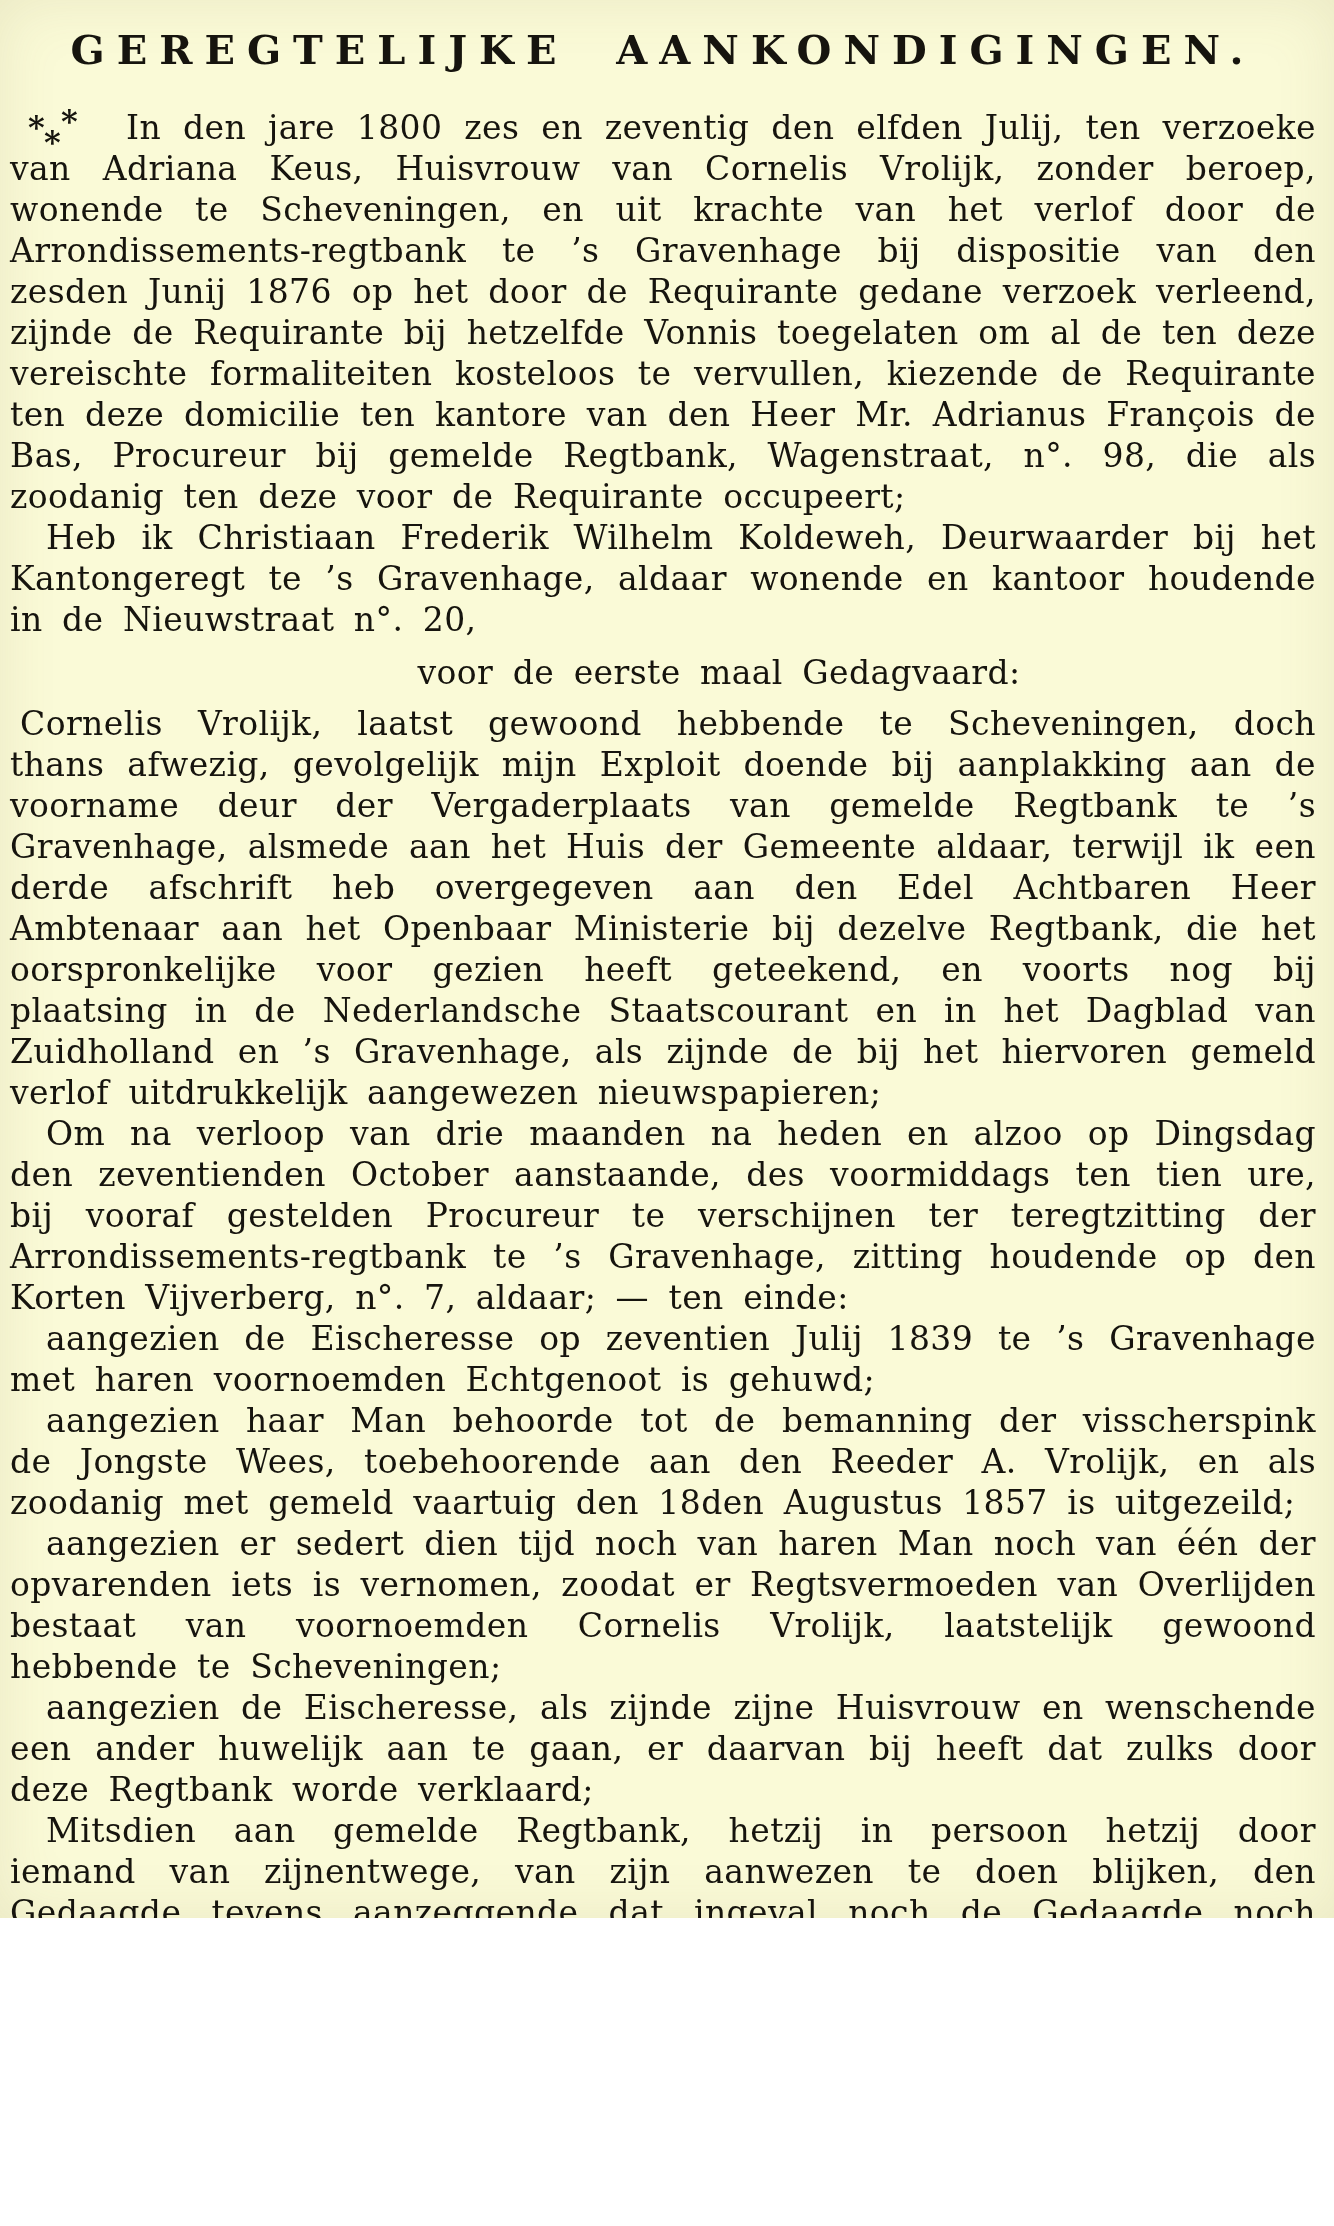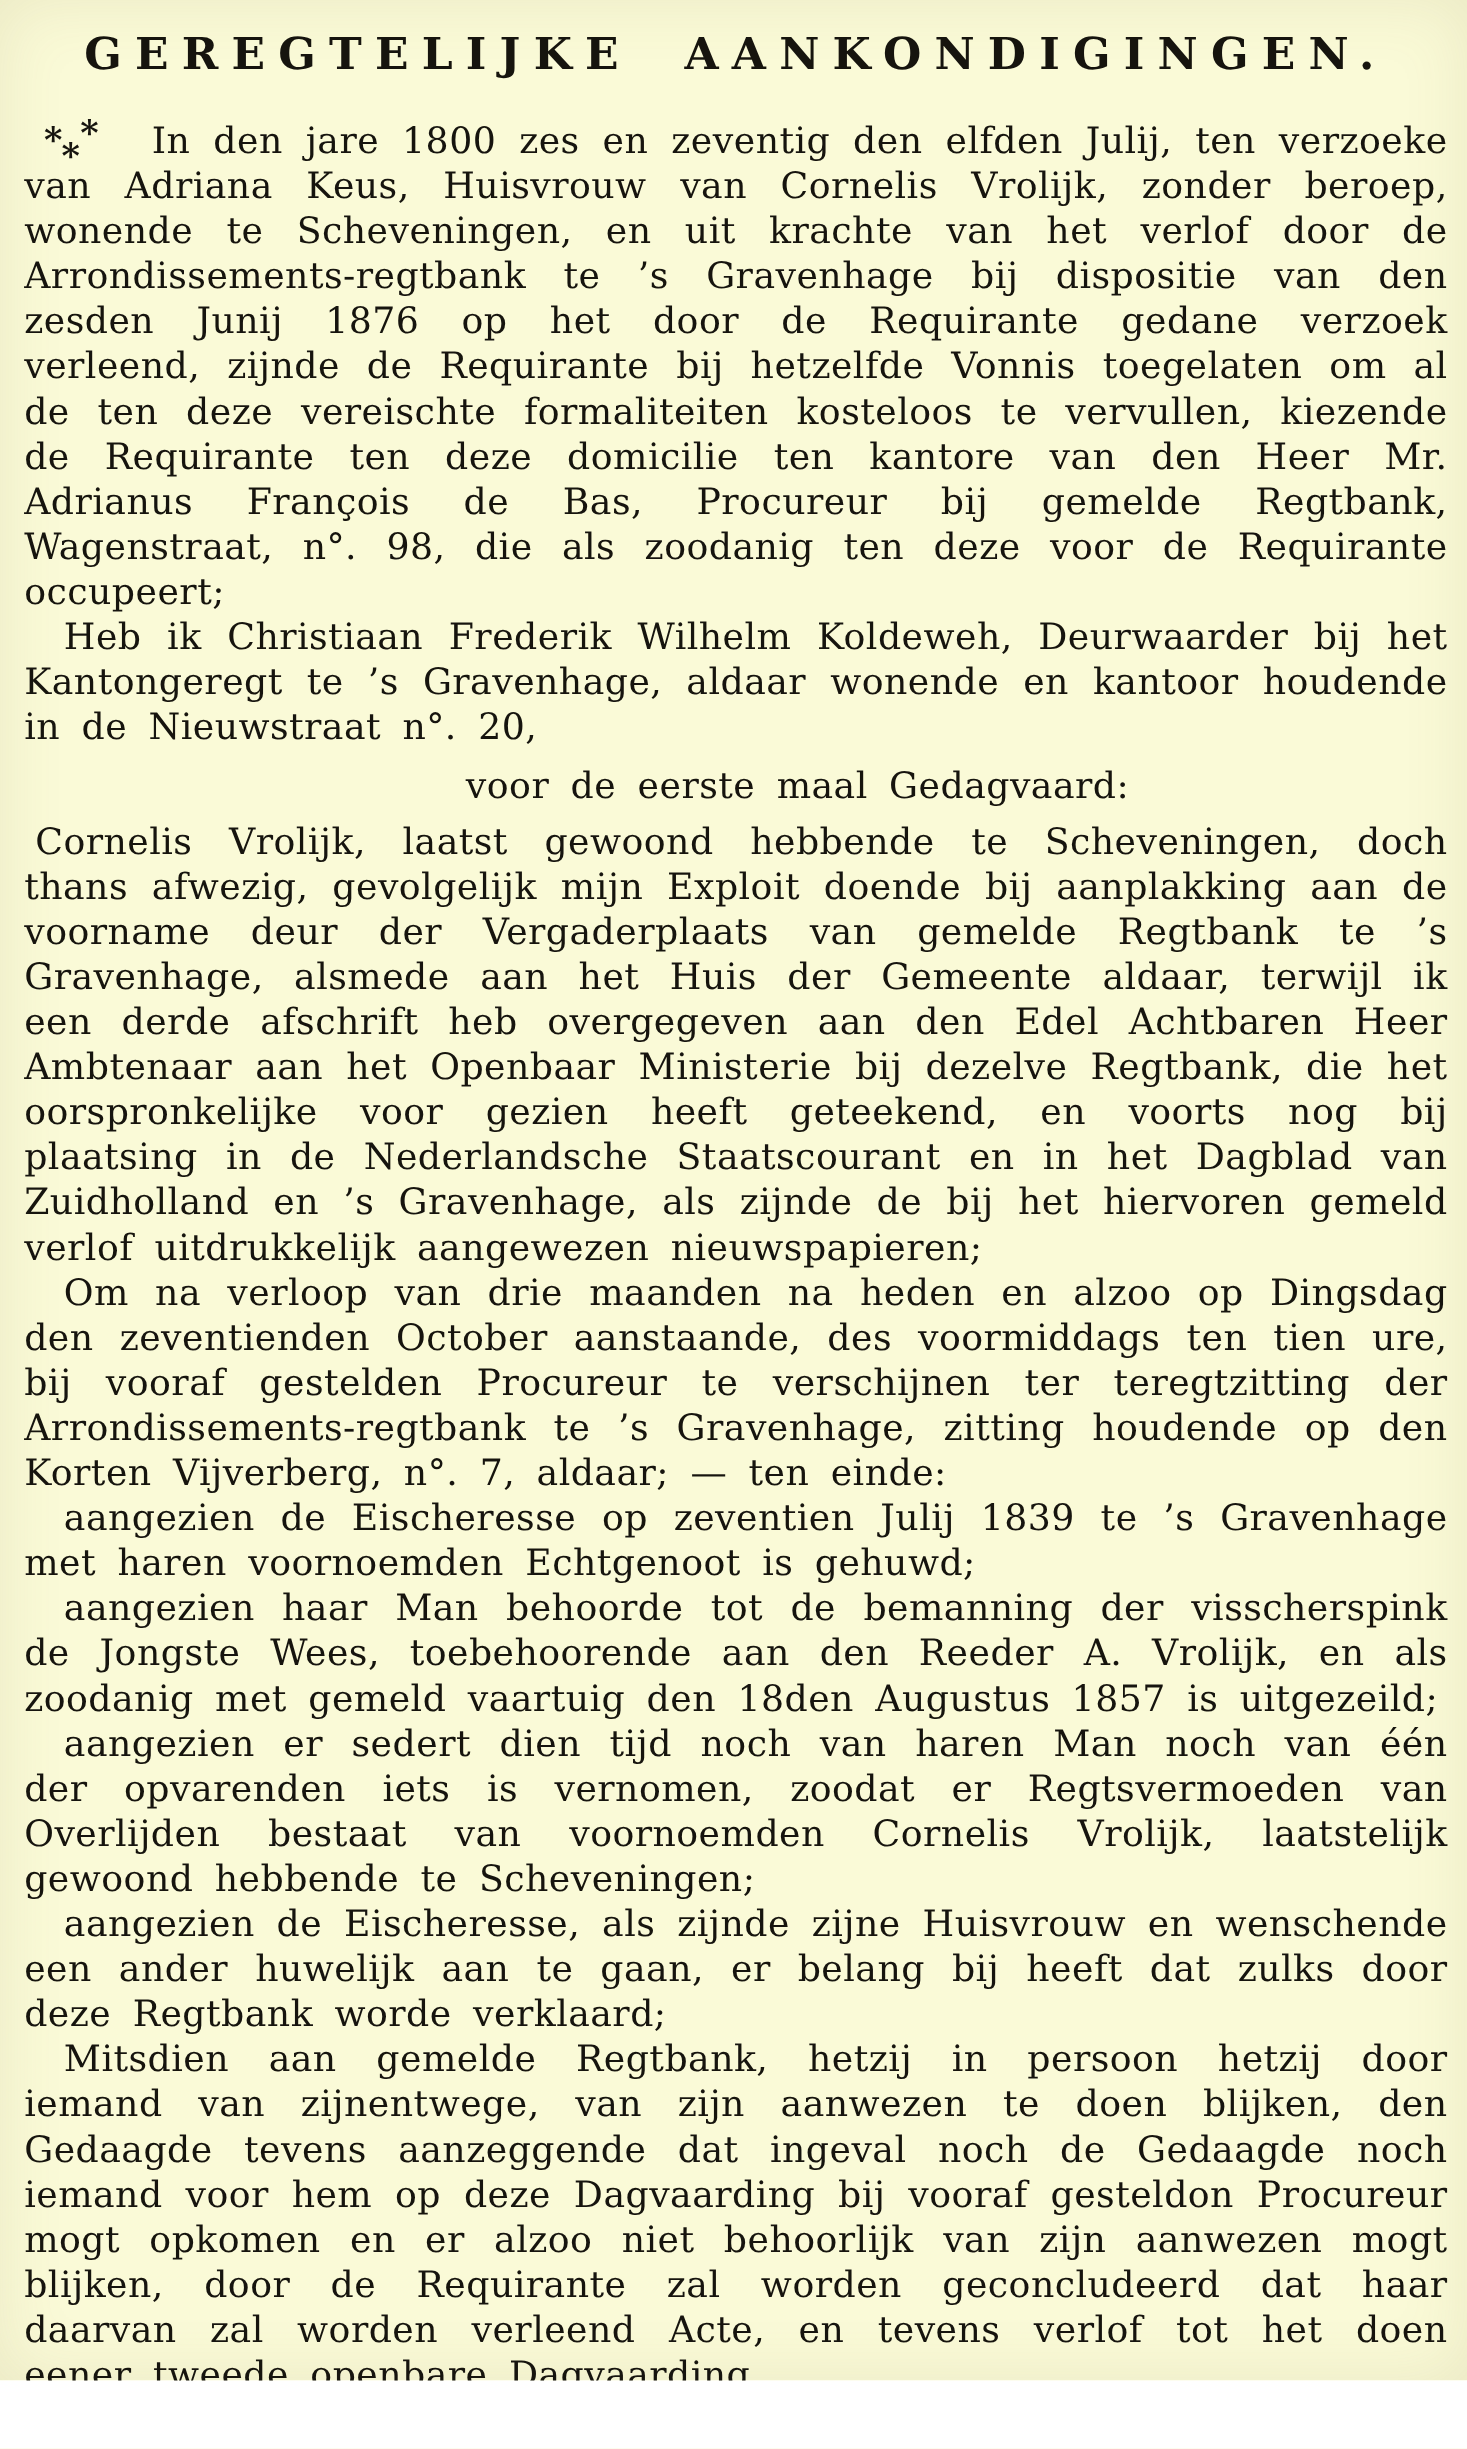--- a/index.html
+++ b/index.html
@@ -1,19 +1,19 @@
 <!DOCTYPE html>
 <html><head>
 <meta charset="utf-8">
 <style>
   html,body { margin:0; padding:0; }
   .page {
-    width:1334px; height:2164px; box-sizing:border-box;
+    width:1334px; height:1918px; box-sizing:border-box;
     background:#fafad7; color:#16140e;
-    padding:14px 18px 0 22px;
+    padding:14px 18px 0 10px;
     font-family:"DejaVu Serif","Liberation Serif",serif;
     overflow:hidden; position:relative;
     box-shadow: inset 0 0 60px rgba(120,110,60,0.12);
   }
   .title {
     font-size:40px; font-weight:bold; text-align:center;
     letter-spacing:0.30em; word-spacing:0.55em;
     margin:12px 0 34px 0; text-indent:0;
   }
   .para {
@@ -42,16 +42,16 @@
   <h1 class="title">GEREGTELIJKE AANKONDIGINGEN.</h1>
   <div>
       <p class="para first"><span class="asterism"><span class="star s1">*</span><span class="star s2">*</span><span class="star s3">*</span></span><span class="rg">In den jare 1800 zes en zeventig den elfden Julij, ten verzoeke van </span><span class="it">Adriana Keus</span><span class="rg">, Huisvrouw van </span><span class="it">Cornelis Vrolijk</span><span class="rg">, zonder beroep, wonende te Scheveningen, en uit krachte van het verlof door de Arrondissements-regtbank te ’s Gravenhage bij dispositie van den zesden Junij 1876 op het door de Requirante gedane verzoek verleend, zijnde de Requirante bij hetzelfde Vonnis toegelaten om al de ten deze vereischte formaliteiten kosteloos te vervullen, kiezende de Requirante ten deze domicilie ten kantore van den Heer Mr. </span><span class="it">Adrianus François de Bas</span><span class="rg">, Procureur bij gemelde Regtbank, Wagenstraat, n°. 98, die als zoodanig ten deze voor de Requirante occupeert;</span></p>
       <p class="para"><span class="rg">Heb ik </span><span class="it">Christiaan Frederik Wilhelm Koldeweh</span><span class="rg">, Deurwaarder bij het Kantongeregt te ’s Gravenhage, aldaar wonende en kantoor houdende in de Nieuwstraat n°. 20,</span></p>
       <p class="para inset"><span class="rg">voor de </span><span class="it">eerste maal</span><span class="rg"> Gedagvaard:</span></p>
       <p class="para first"><span class="it">Cornelis Vrolijk</span><span class="rg">, laatst gewoond hebbende te Scheveningen, doch thans afwezig, gevolgelijk mijn Exploit doende bij aanplakking aan de voorname deur der Vergaderplaats van gemelde Regtbank te ’s Gravenhage, alsmede aan het Huis der Gemeente aldaar, terwijl ik een derde afschrift heb overgegeven aan den Edel Achtbaren Heer Ambtenaar aan het Openbaar Ministerie bij dezelve Regtbank, die het oorspronkelijke voor </span><span class="it">gezien</span><span class="rg"> heeft geteekend, en voorts nog bij plaatsing in de </span><span class="it">Nederlandsche Staatscourant</span><span class="rg"> en in het </span><span class="it">Dagblad van Zuidholland en ’s Gravenhage</span><span class="rg">, als zijnde de bij het hiervoren gemeld verlof uitdrukkelijk aangewezen nieuwspapieren;</span></p>
       <p class="para"><span class="rg">Om na verloop van drie maanden na heden en alzoo op Dingsdag den zeventienden October aanstaande, des voormiddags ten tien ure, bij vooraf gestelden Procureur te verschijnen ter teregtzitting der Arrondissements-regtbank te ’s Gravenhage, zitting houdende op den Korten Vijverberg, n°. 7, aldaar; — ten einde:</span></p>
       <p class="para"><span class="rg">aangezien de Eischeresse op zeventien Julij 1839 te ’s Gravenhage met haren voornoemden Echtgenoot is gehuwd;</span></p>
       <p class="para"><span class="rg">aangezien haar Man behoorde tot de bemanning der visscherspink </span><span class="it">de Jongste Wees</span><span class="rg">, toebehoorende aan den Reeder </span><span class="it">A. Vrolijk</span><span class="rg">, en als zoodanig met gemeld vaartuig den 18den Augustus 1857 is uitgezeild;</span></p>
       <p class="para"><span class="rg">aangezien er sedert dien tijd noch van haren Man noch van één der opvarenden iets is vernomen, zoodat er Regtsvermoeden van Overlijden bestaat van voornoemden </span><span class="it">Cornelis Vrolijk</span><span class="rg">, laatstelijk gewoond hebbende te Scheveningen;</span></p>
-      <p class="para"><span class="rg">aangezien de Eischeresse, als zijnde zijne Huisvrouw en wenschende een ander huwelijk aan te gaan, er belang bij heeft dat zulks door deze Regtbank worde verklaard;</span></p>
+      <p class="para"><span class="rg">aangezien de Eischeresse, als zijnde zijne Huisvrouw en wenschende een ander huwelijk aan te gaan, er daarvan bij heeft dat zulks door deze Regtbank worde verklaard;</span></p>
       <p class="para"><span class="rg">Mitsdien aan gemelde Regtbank, hetzij in persoon hetzij door iemand van zijnentwege, van zijn aanwezen te doen blijken, den Gedaagde tevens aanzeggende dat ingeval noch de Gedaagde noch iemand voor hem op deze Dagvaarding bij vooraf gesteldon Procureur mogt opkomen en er alzoo niet behoorlijk van zijn aanwezen mogt blijken, door de Requirante zal worden geconcludeerd dat haar daarvan zal worden verleend Acte, en tevens verlof tot het doen eener tweede openbare Dagvaarding.</span></p>
     </div>
 </div>
 
 </body></html>

